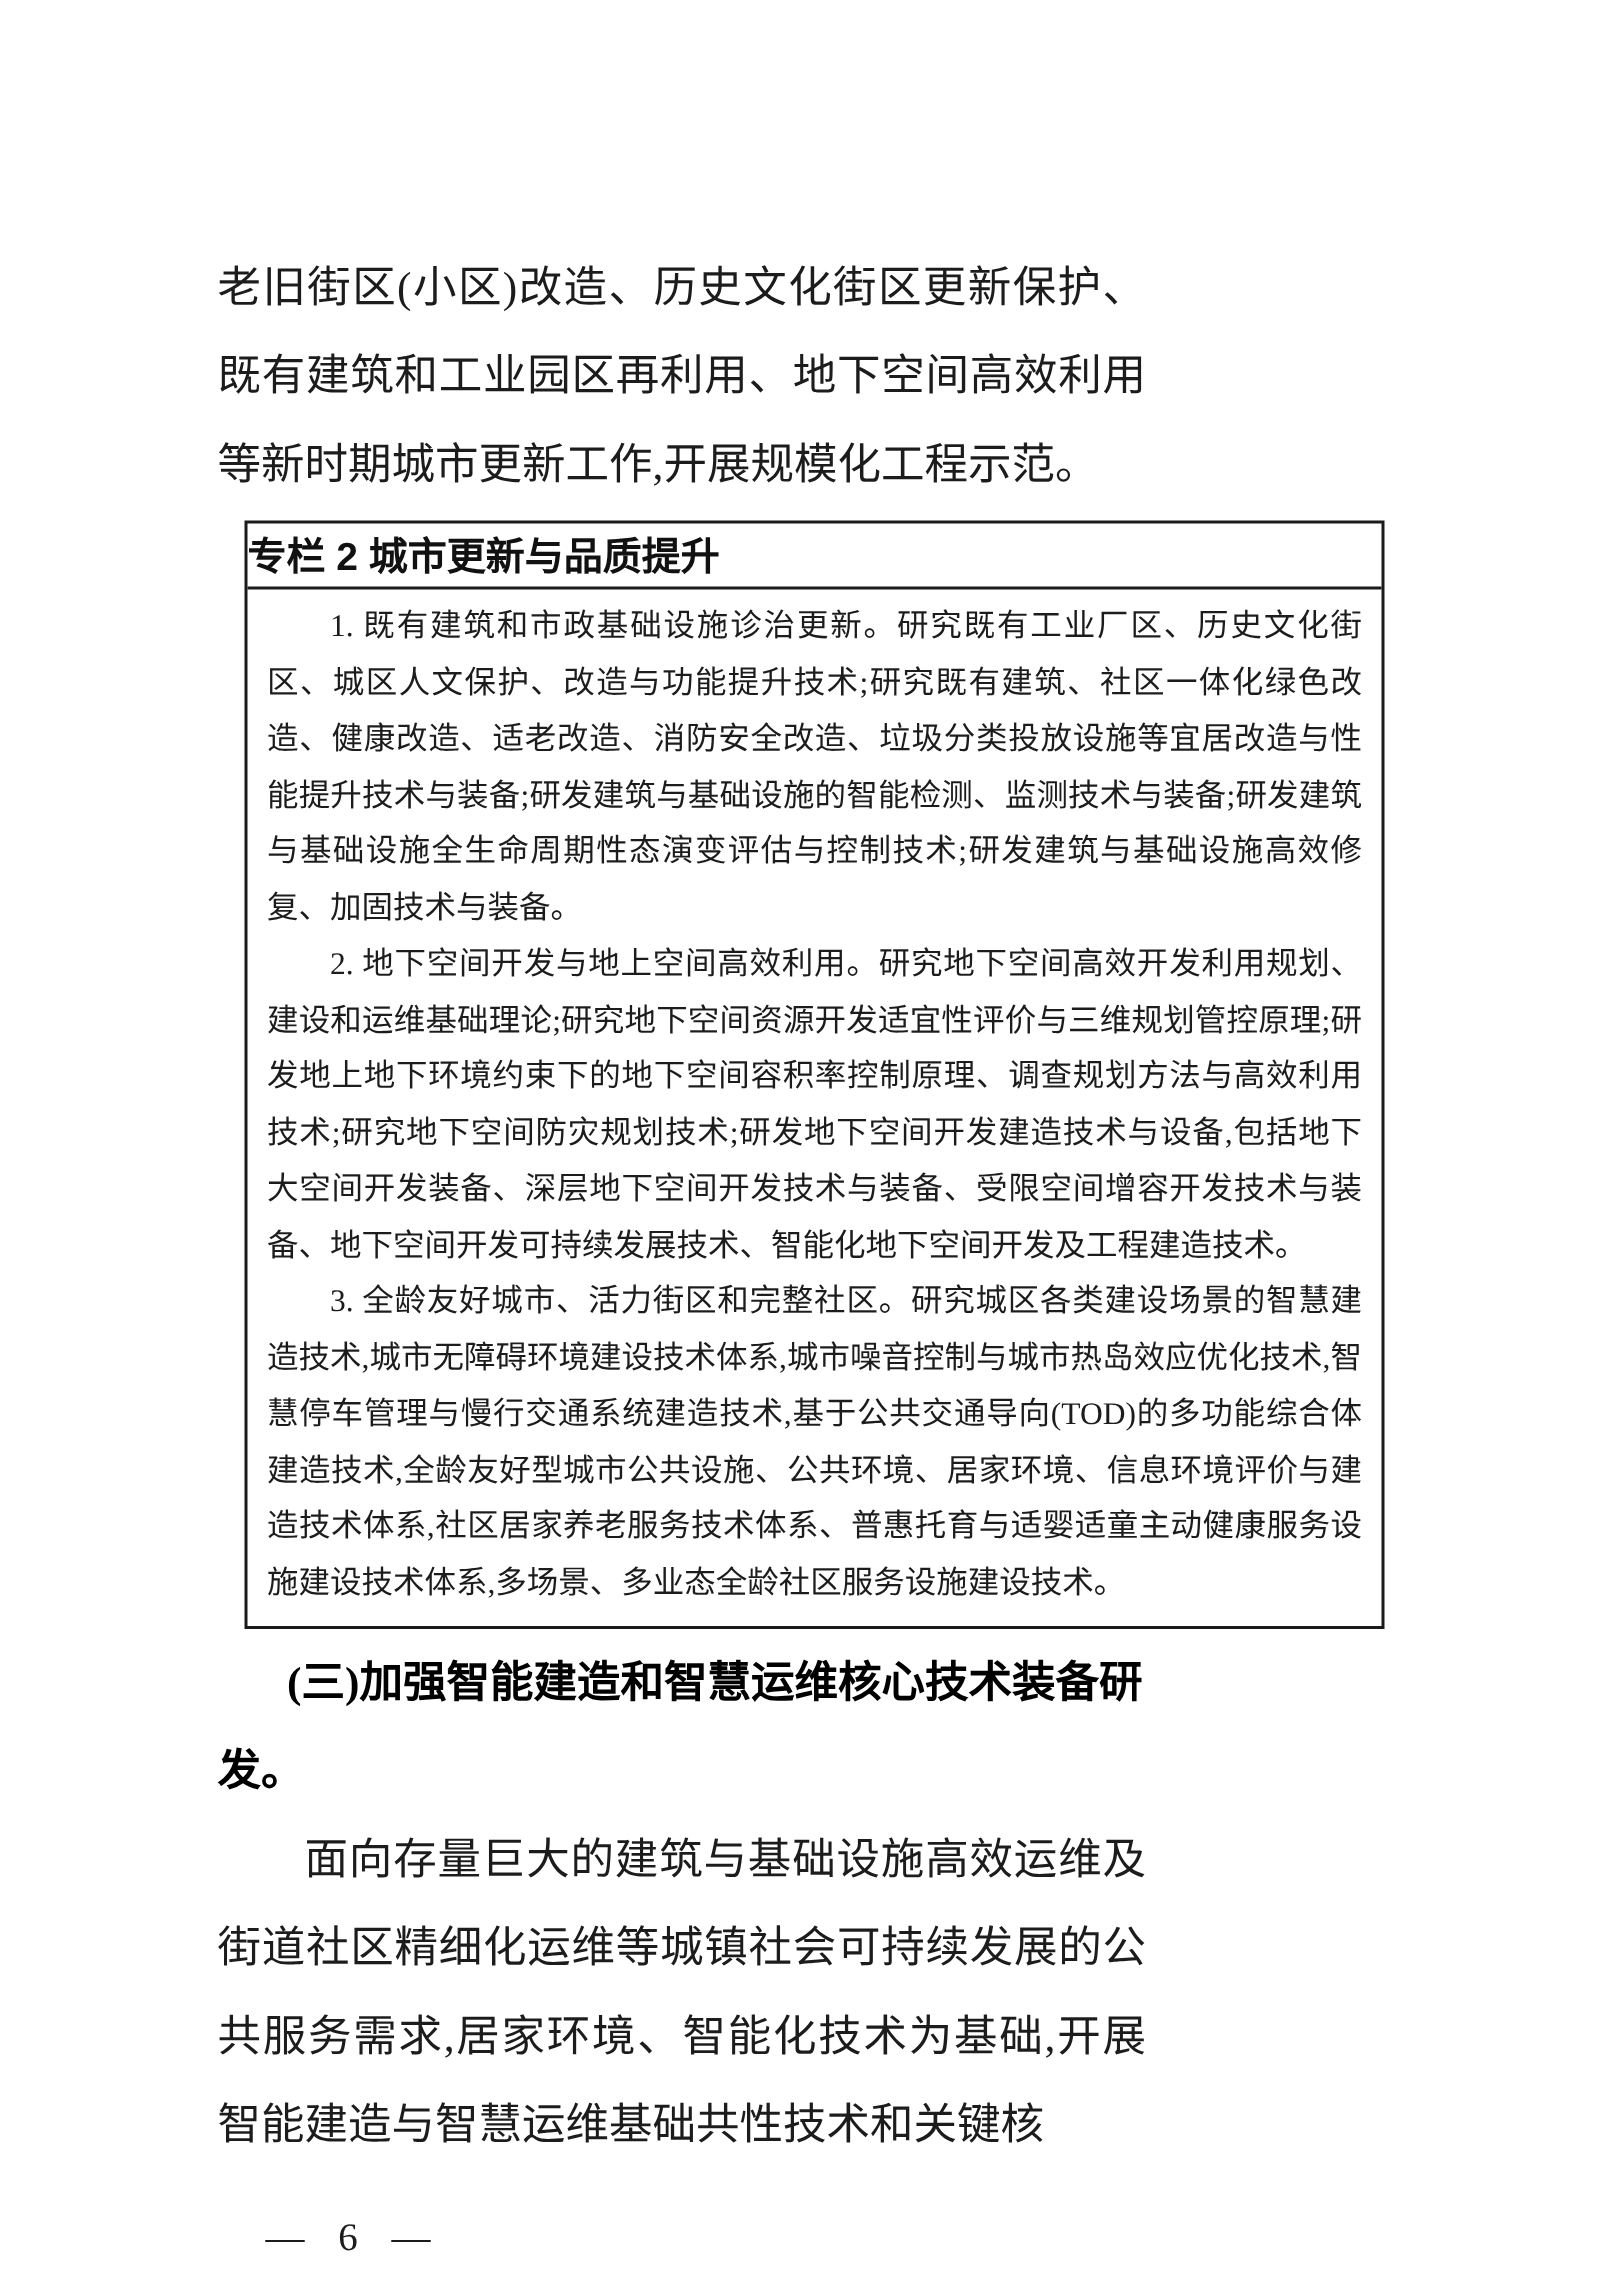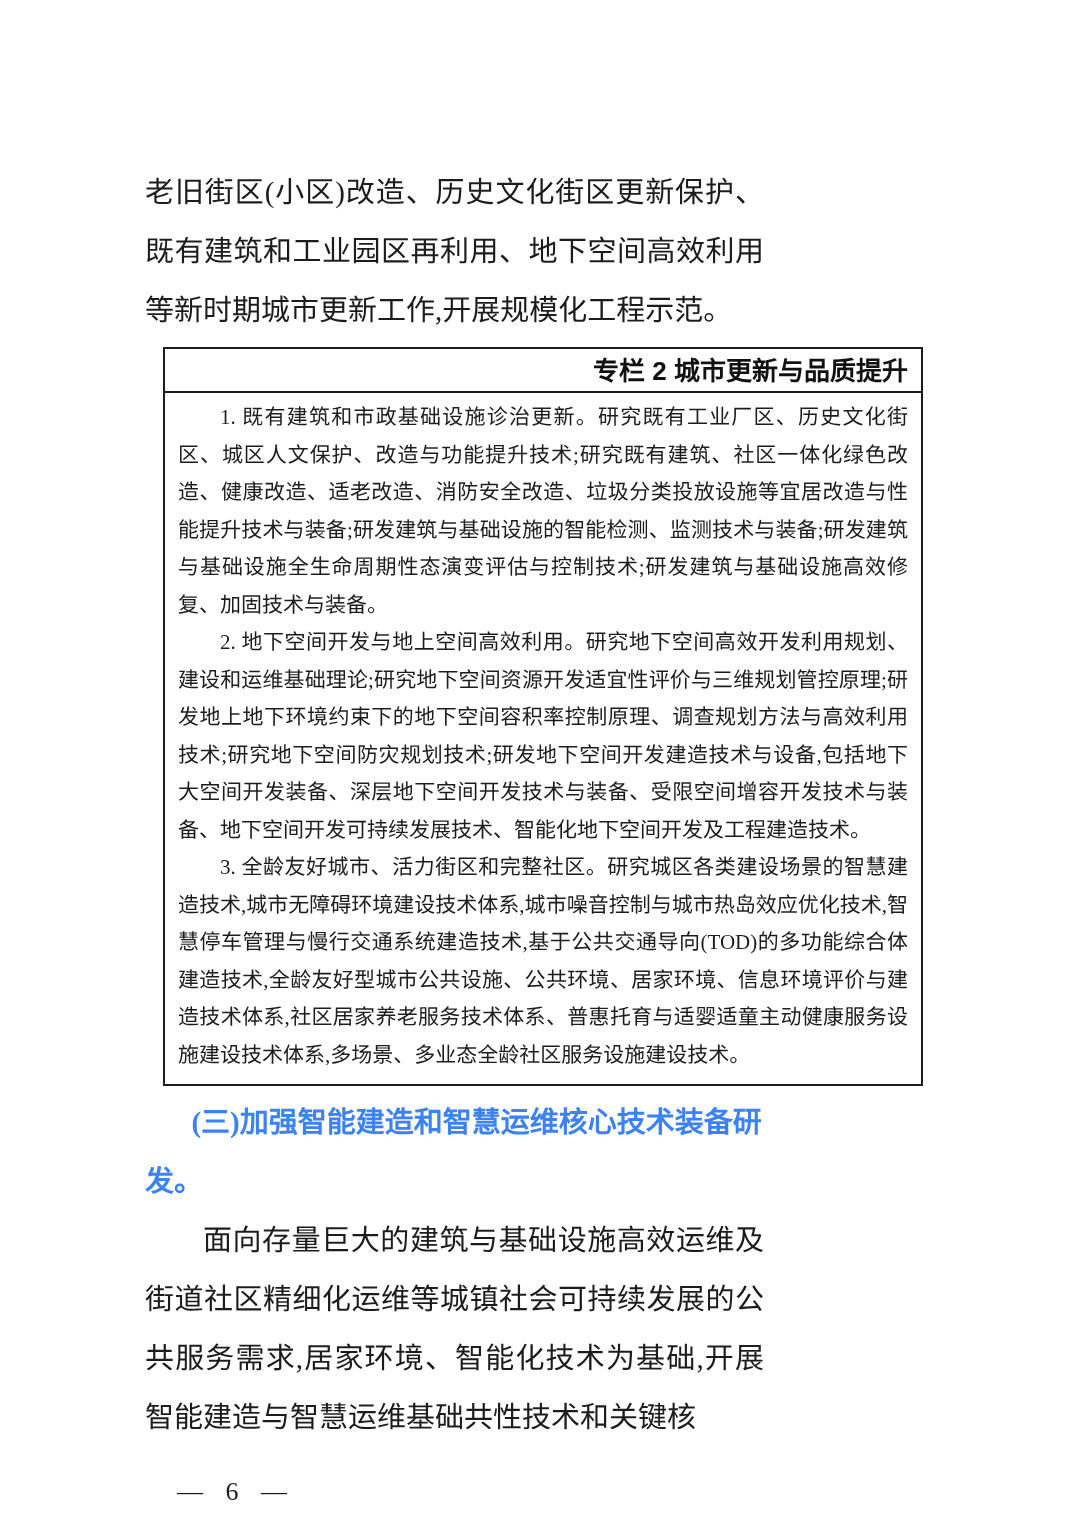--- a/index.html
+++ b/index.html
@@ -33,26 +33,26 @@
     text-indent: 2em;
   }
   .column-box {
     box-sizing: border-box;
     width: 760px;
     margin: 7px 0 0 18px;
     border: 2px solid #1b1b1b;
     background: #ffffff;
   }
   .box-title {
-    text-align: right;
+    text-align: left;
     font-family: "Liberation Sans", "DejaVu Sans", sans-serif;
     font-weight: bold;
     font-size: 26px;
     line-height: 26px;
-    padding: 9px 13px 7px;
+    padding: 9px 0 7px;
     border-bottom: 2px solid #1b1b1b;
     color: #111111;
   }
   .box-body {
     padding: 6px 13px 10px 13px;
   }
   .box-item {
     font-size: 21px;
     line-height: 37.5px;
     text-align: justify;
@@ -60,21 +60,21 @@
     text-indent: 2em;
     margin: 0;
     color: #1c1c1c;
   }
   .section-heading {
     font-size: 29px;
     line-height: 59px;
     font-weight: bold;
     margin: 7px 0 0 0;
     text-indent: 1.6em;
-    color: #3b82f6;
+    color: #000000;
   }
   .page-number {
     margin: 30px 0 0 32px;
     font-size: 26px;
     letter-spacing: 8px;
     color: #1c1c1c;
   }
 </style>
 </head>
 <body>

